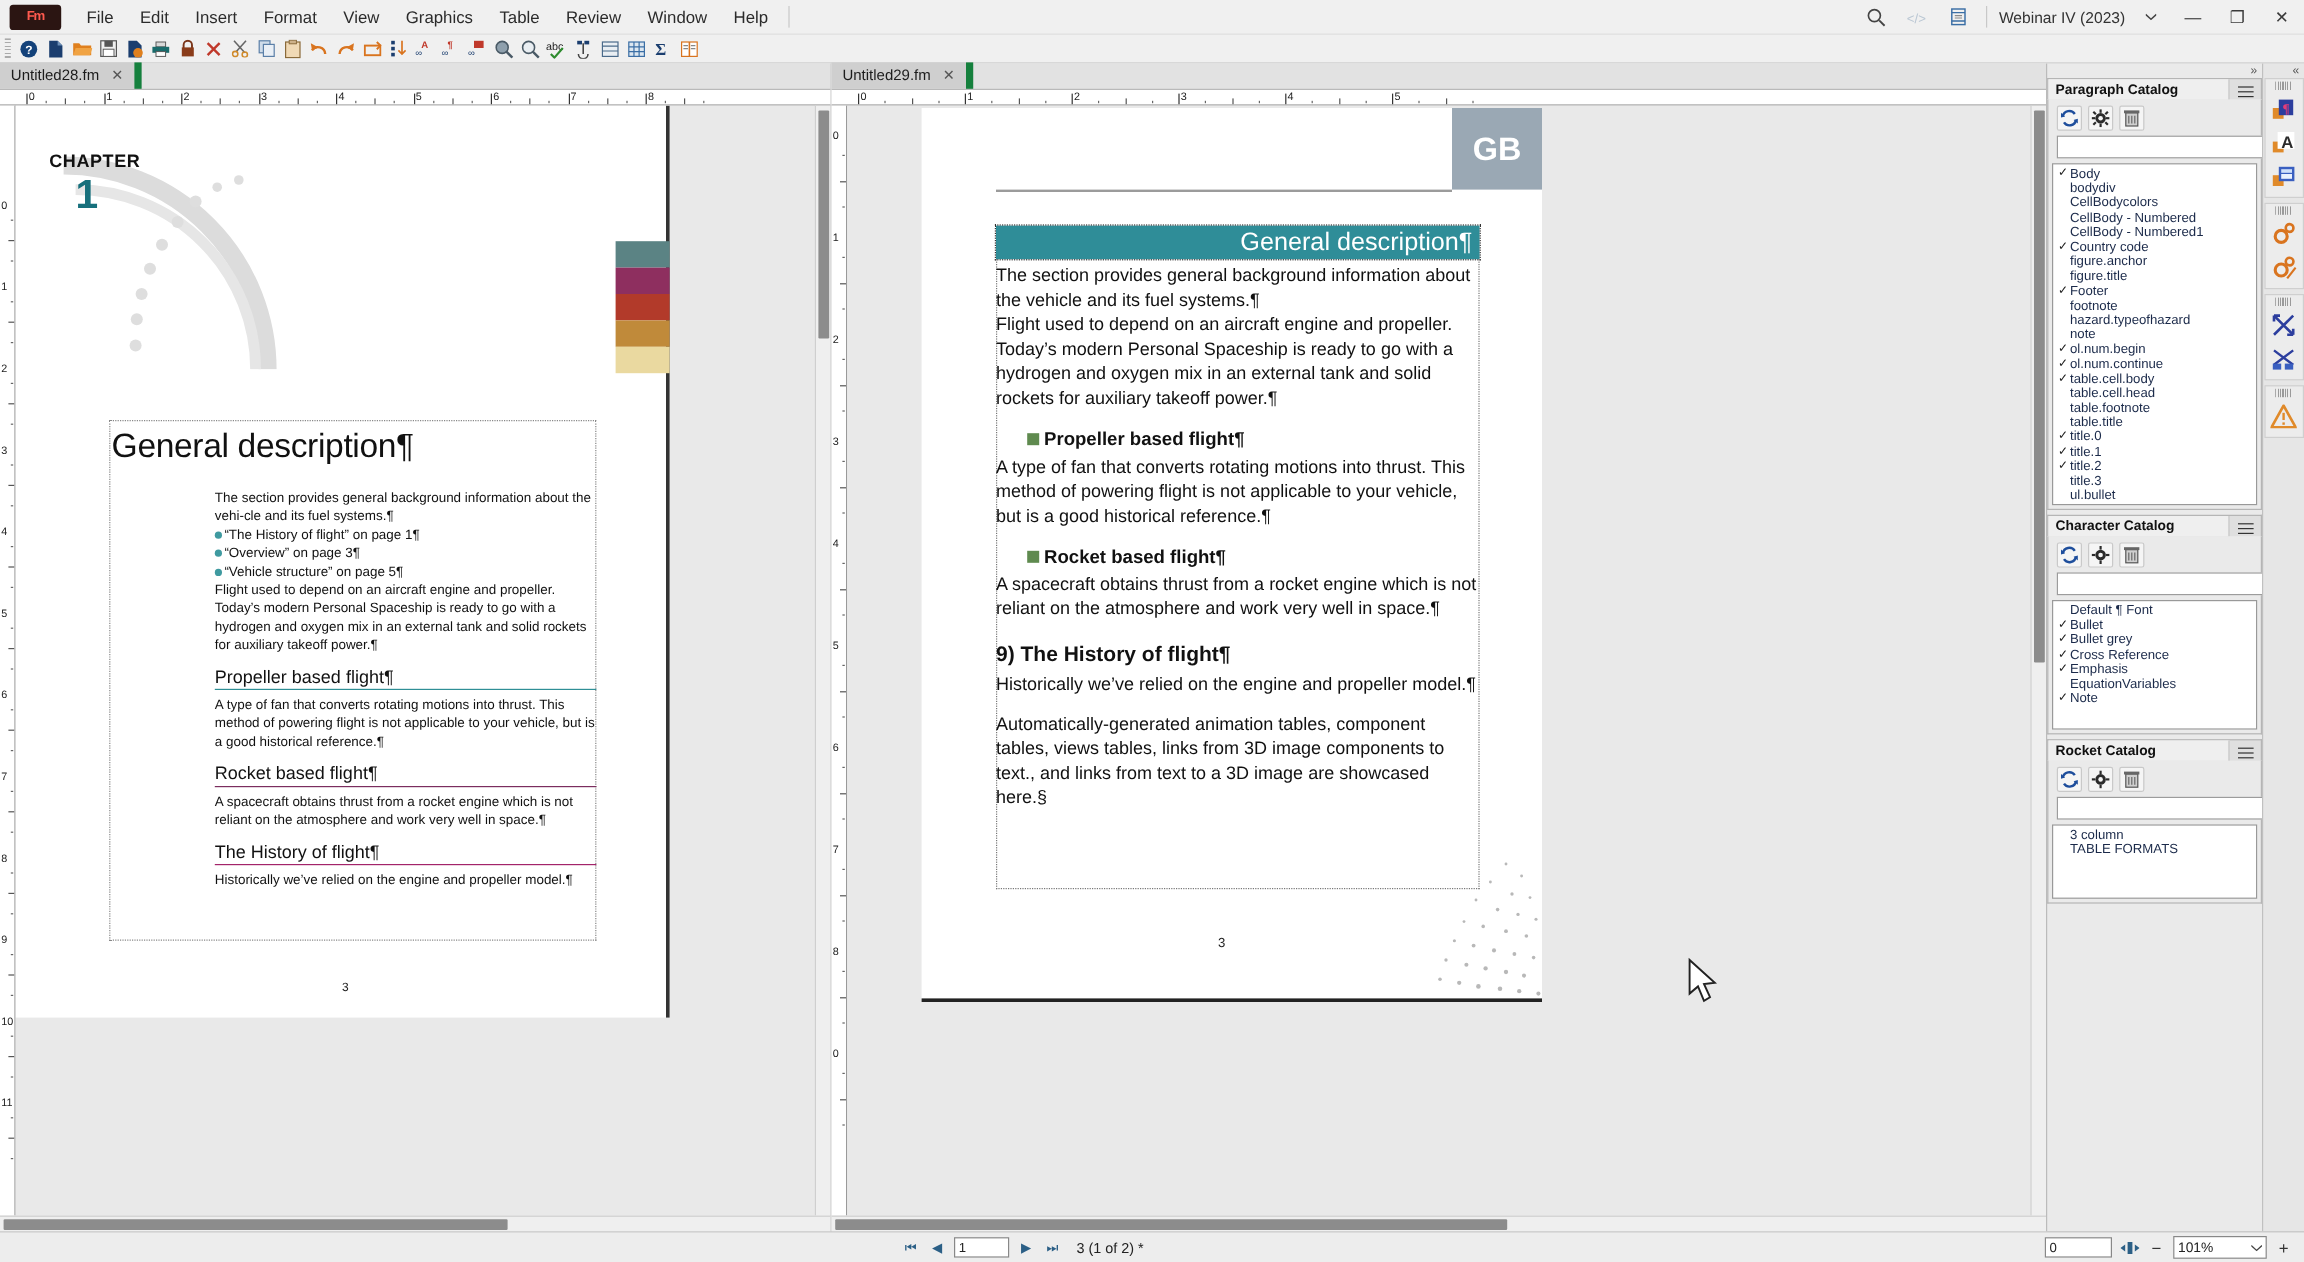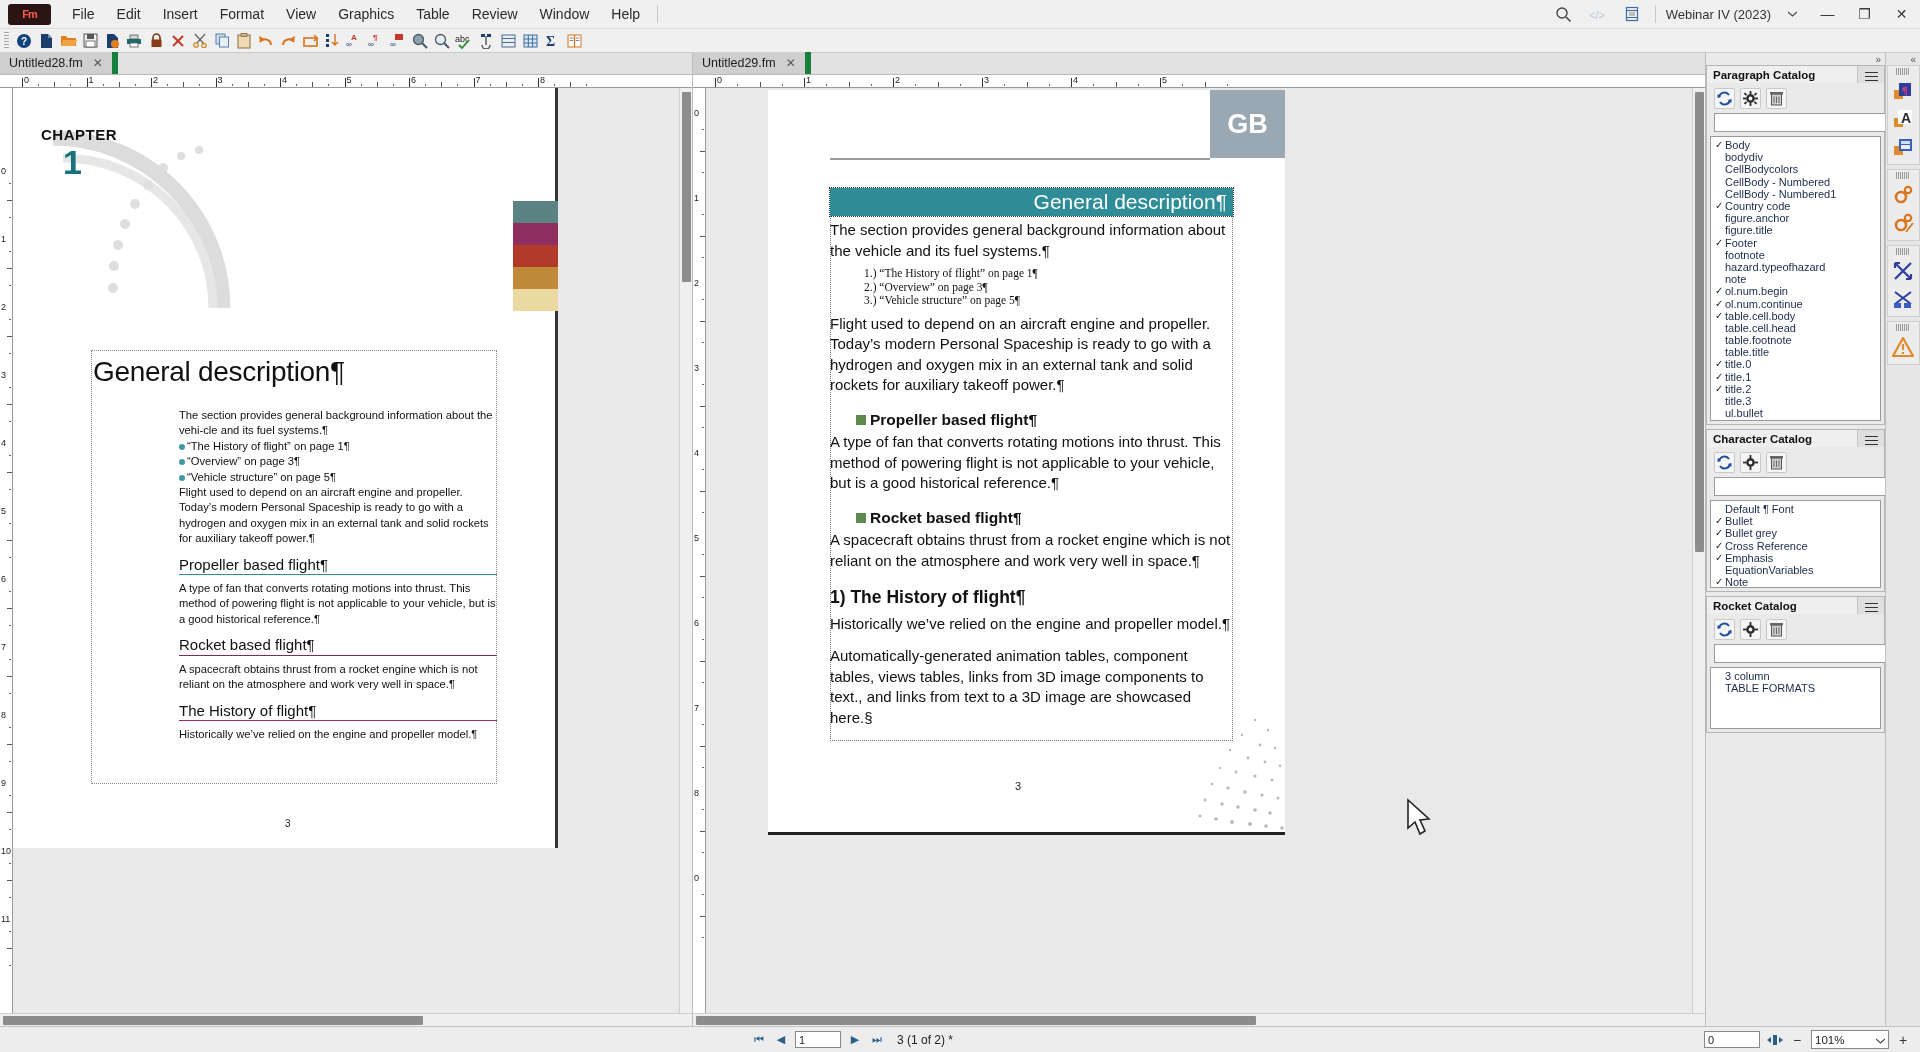--- a/index.html
+++ b/index.html
@@ -684,31 +684,26 @@
                 <div class="hdrline"></div>
 
                 <div class="titlebar">
                   <span>General description¶</span>
                 </div>
 
                 <div class="txtframeR"></div>
 
                 <div class="bodyR">
                   <p>The section provides general background information about the vehicle and its fuel systems.¶</p>
-                  <div class="olist">
-                    <div>1.)  “The History of flight” on page 1¶</div>
-                    <div>2.)  “Overview” on page 3¶</div>
-                    <div>3.)  “Vehicle structure” on page 5¶</div>
-                  </div>
                   <p>Flight used to depend on an aircraft engine and propeller. Today’s modern Personal Spaceship is ready to go with a hydrogen and oxygen mix in an external tank and solid rockets for auxiliary takeoff power.¶</p>
                   <div class="h2R"><span class="sqbullet"></span><span>Propeller based flight¶</span></div>
                   <p>A type of fan that converts rotating motions into thrust. This method of powering flight is not applicable to your vehicle, but is a good historical reference.¶</p>
                   <div class="h2R"><span class="sqbullet"></span><span>Rocket based flight¶</span></div>
                   <p>A spacecraft obtains thrust from a rocket engine which is not reliant on the atmosphere and work very well in space.¶</p>
-                  <div class="h1R">1)  The History of flight¶</div>
+                  <div class="h1R">9)  The History of flight¶</div>
                   <p>Historically we’ve relied on the engine and propeller model.¶</p>
                   <p style="margin-top:12px;">Automatically-generated animation tables, component tables, views tables, links from 3D image components to text., and links from text to a 3D image are showcased here.§</p>
                 </div>
 
                 <div class="texture">
                   <svg width="125" height="130" viewBox="0 0 125 130">
                     <g fill="#b8b8b8">
                       <circle cx="95" cy="20" r="1.2"></circle>
                         <circle cx="108" cy="30" r="1.2"></circle>
                         <circle cx="82" cy="35" r="1.2"></circle>
@@ -956,21 +951,21 @@
           <div class="psearchrow">
             <input class="psearch" type="text" value="" style="">
             <div class="pclear">
               <svg width="17" height="14" viewBox="0 0 17 14">
                   <path d="M0 7 L4 1 h12 v12 H4 z" fill="#b42020"></path>
                   <line x1="7" y1="4" x2="13" y2="10" stroke="#fff" stroke-width="2"></line>
                   <line x1="13" y1="4" x2="7" y2="10" stroke="#fff" stroke-width="2"></line>
                 </svg>
             </div>
           </div>
-          <div class="plist" style="height:88px;" id="charList">
+          <div class="plist" style="height:108px;" id="charList">
               <div class="row">
                 <span class="ck"></span>
                 <span>Default ¶ Font</span>
               </div>
               <div class="row">
                 <span class="ck">✓</span>
                 <span>Bullet</span>
               </div>
               <div class="row">
                 <span class="ck">✓</span>

